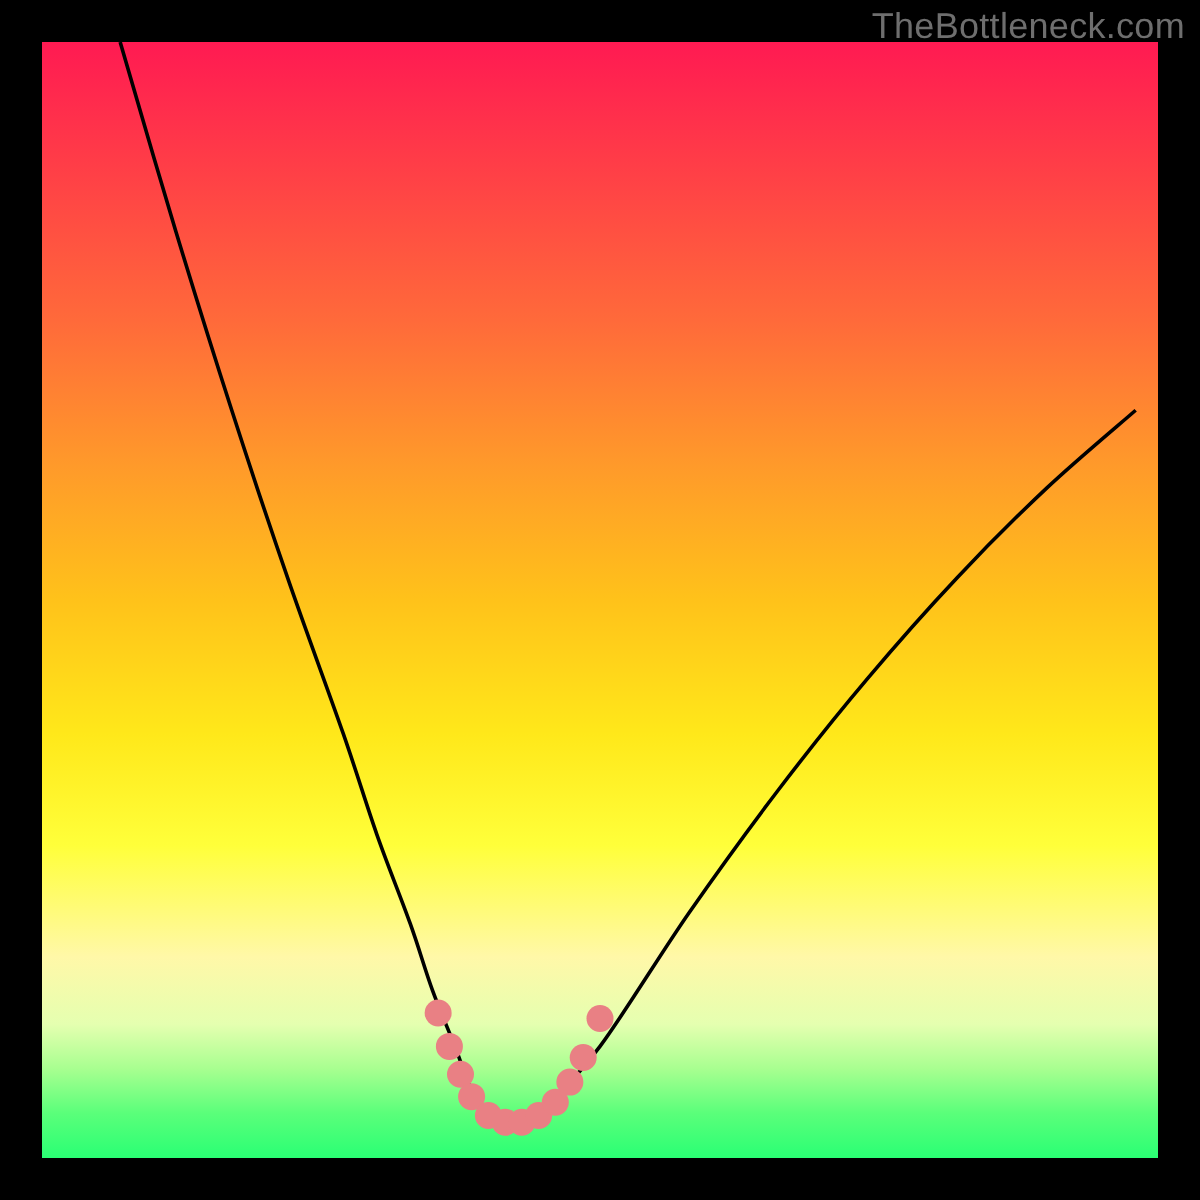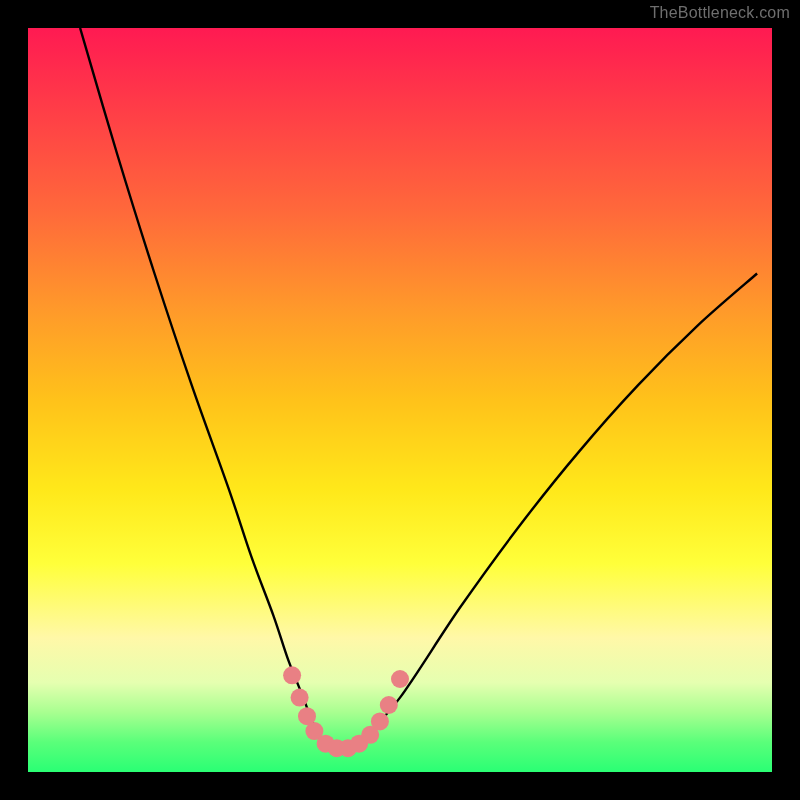--- a/index.html
+++ b/index.html
@@ -39,21 +39,21 @@
       #a8ff90 92%,
       #5aff7a 96%,
       #2aff74 100%
     );
   }
   .watermark {
     position: absolute;
     top: 4px;
     right: 10px;
     color: #6e6e6e;
-    font-size: 16px;
+    font-size: 24px;
     font-weight: 500;
     letter-spacing: 0.2px;
   }
   svg.curves {
     position: absolute;
     top: 0;
     left: 0;
   }
 </style>
 </head>

